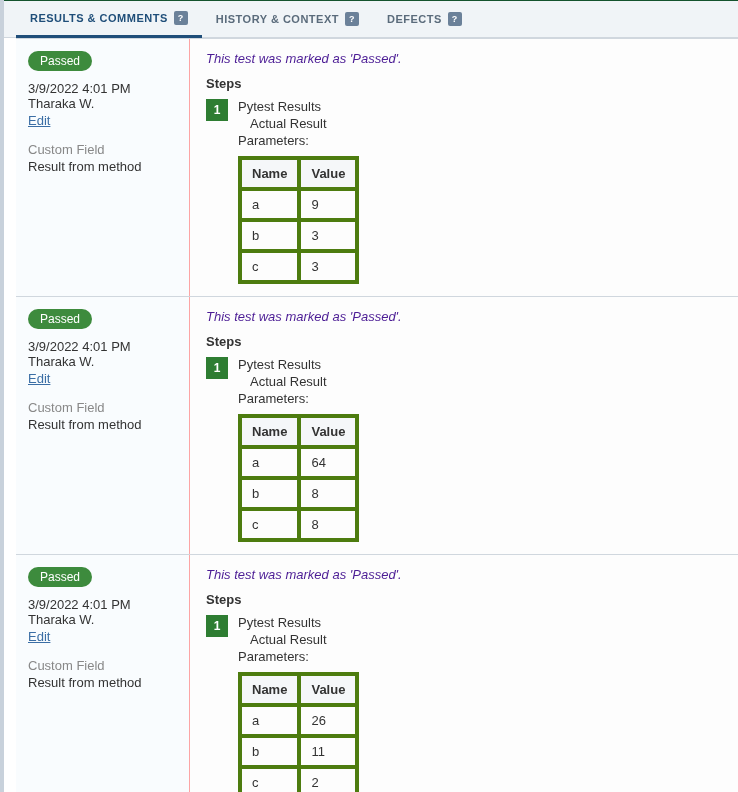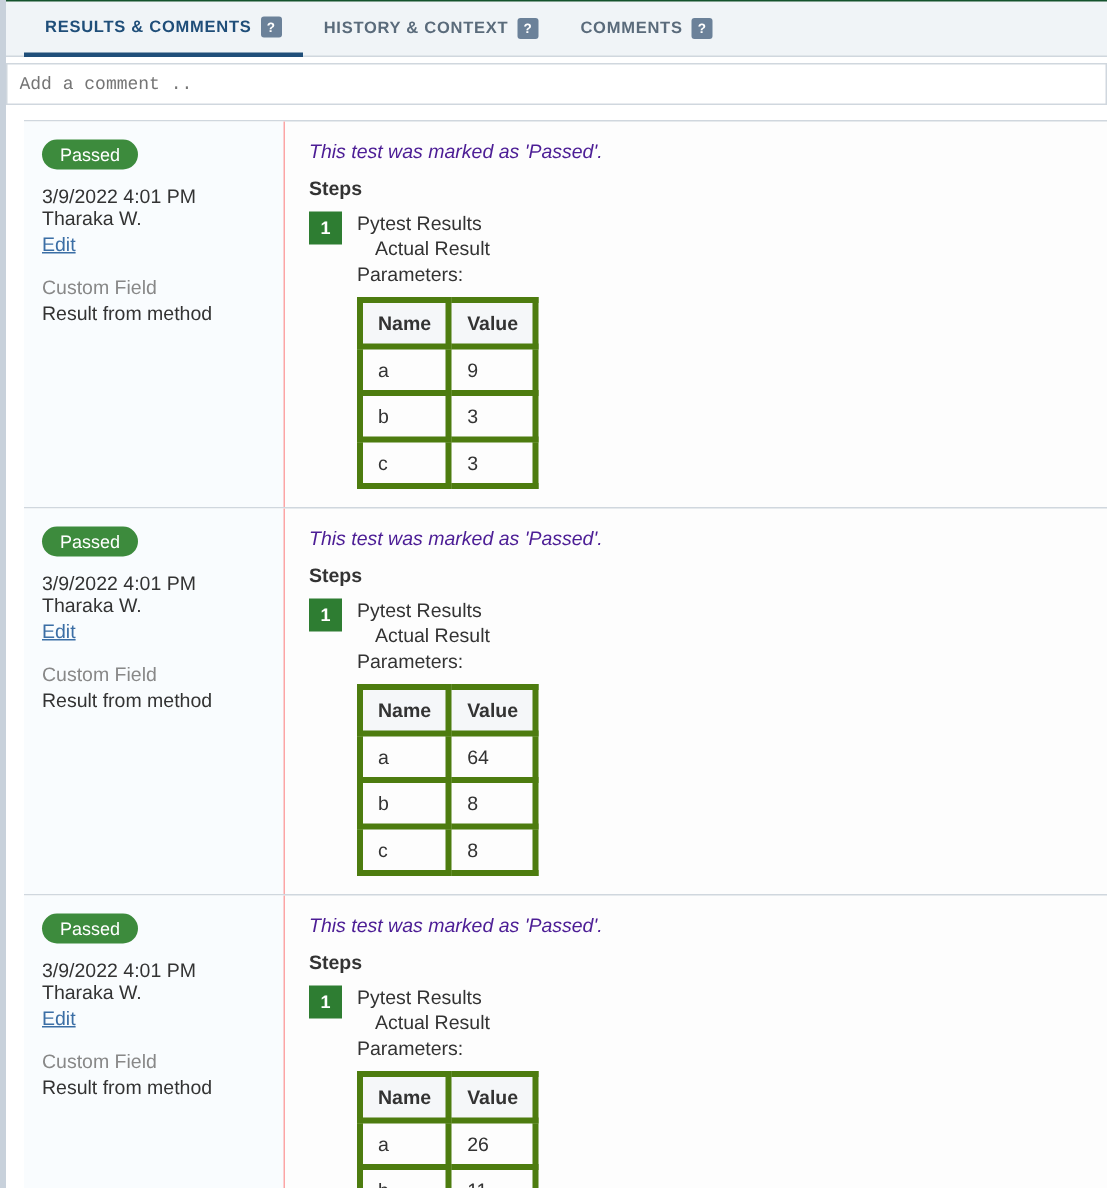--- a/index.html
+++ b/index.html
@@ -40,28 +40,25 @@
 <div class="tabs">
   <div class="tab active">
     <span>RESULTS &amp; COMMENTS</span>
     <span class="help-badge">?</span>
   </div>
   <div class="tab">
     <span>HISTORY &amp; CONTEXT</span>
     <span class="help-badge">?</span>
   </div>
   <div class="tab">
-    <span>COMMENTS</span>
+    <span>DEFECTS</span>
     <span class="help-badge">?</span>
   </div>
 </div>
 
-<div class="comment-box">
-  <input class="comment-input" type="text" placeholder="Add a comment .." style="">
-</div>
 
 <div class="results" id="results-container">
       <div class="result-card">
         <div class="result-left"><span class="status-badge">Passed</span><div class="meta-line">3/9/2022 4:01 PM Tharaka W.</div><a class="edit-link">Edit</a><div class="cf-label">Custom Field</div><div class="cf-value">Result from method</div></div>
         <div class="result-right">
           <div class="marked-text">This test was marked as 'Passed'.</div>
           <div class="steps-heading">Steps</div>
           <div class="step-row">
             <div class="step-num">1</div>
             <div class="step-body">

